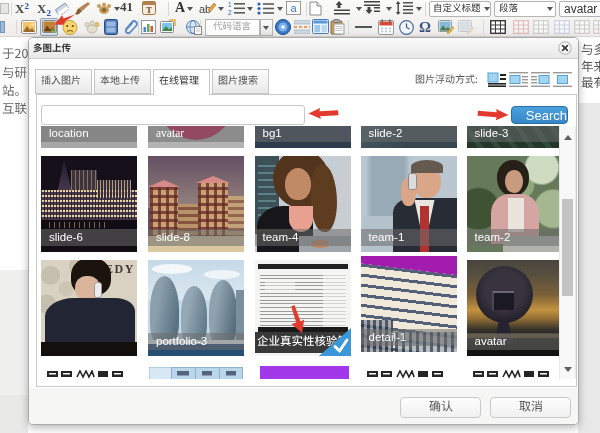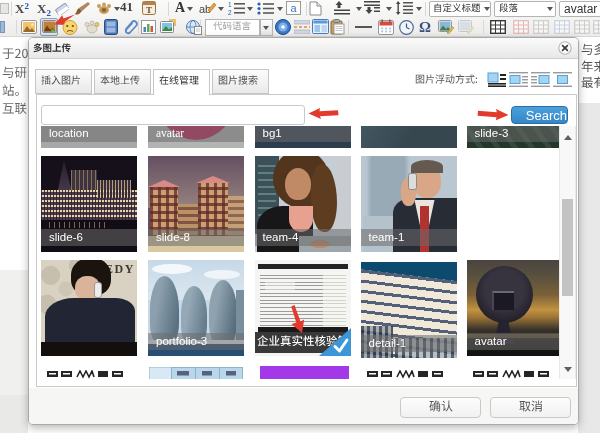--- a/index.html
+++ b/index.html
@@ -391,20 +391,21 @@
     </div>
     <div class="cell" style="left:111px;top:-74px;background:#b3b3b3">
       <div class="ab" style="left:10px;top:12px;width:76px;height:76px;border-radius:50%;background:#c2235a"></div>
       <div class="lbl" style="bottom:6px;font-family:Liberation Serif, serif;">avatar</div>
     </div>
     <div class="cell" style="left:217.5px;top:-74px;background:#2e3d4d">
       <div class="lbl" style="bottom:6px;">bg1</div>
     </div>
     <div class="cell" style="left:323.5px;top:-74px;background:#37474f">
       <div class="ab" style="left:0;top:0;width:50px;height:96px;background:linear-gradient(120deg,#4a646e,#36454e)"></div>
+      <div class="lbl" style="bottom:6px;">slide-2</div>
     </div>
     <div class="cell" style="left:429.5px;top:-74px;background:#26382e">
       <div class="ab" style="left:0;top:0;width:96px;height:96px;background:repeating-linear-gradient(55deg,#25362d 0 9px,#314a3a 9px 14px)"></div>
       <div class="lbl" style="bottom:6px;">slide-3</div>
     </div>
     <div class="cell" style="left:4px;top:30px;background:#16101a">
       <div class="ab" style="left:14px;top:4px;width:20px;height:44px;background:linear-gradient(#241c2c,#544457);clip-path:polygon(45% 0,100% 100%,0 100%)"></div>
       <div class="ab" style="left:30px;top:14px;width:26px;height:34px;background:repeating-linear-gradient(90deg,rgba(240,214,160,.5) 0 1px,rgba(62,50,62,1) 1px 4px)"></div>
       <div class="ab" style="left:0px;top:34px;width:96px;height:32px;background:repeating-linear-gradient(90deg,rgba(40,30,42,.85) 0 1px,transparent 1px 3px),repeating-linear-gradient(0deg,#e8d2a8 0 2px,#4a3a4c 2px 5px)"></div>
       <div class="ab" style="left:56px;top:24px;width:34px;height:18px;background:repeating-linear-gradient(90deg,rgba(240,214,160,.7) 0 1px,rgba(55,44,58,1) 1px 3px)"></div>
@@ -440,20 +441,29 @@
       <div class="ab" style="left:10px;top:0px;width:34px;height:68px;background:#97aab6;box-shadow:0 0 4px 2px #97aab6"></div>
       <div class="ab" style="left:2px;top:60px;width:50px;height:36px;background:#b4c2cb"></div>
       <div class="ab" style="left:52px;top:8px;width:28px;height:34px;border-radius:50% 50% 45% 45%;background:#d9a788"></div>
       <div class="ab" style="left:50px;top:4px;width:32px;height:13px;border-radius:50% 50% 0 0;background:#655a50"></div>
       <div class="ab" style="left:32px;top:42px;width:64px;height:54px;background:#272c35;border-radius:28% 0 0 0"></div>
       <div class="ab" style="left:54px;top:44px;width:20px;height:26px;background:#e9e5df;clip-path:polygon(0 0,100% 0,72% 100%,28% 100%)"></div>
       <div class="ab" style="left:59px;top:50px;width:9px;height:46px;background:#b23230"></div>
       <div class="ab" style="left:40px;top:22px;width:15px;height:28px;border-radius:42%;background:#d9a788"></div>
       <div class="ab" style="left:47px;top:17px;width:9px;height:17px;border-radius:2.5px;background:#dcdcdc;border:1px solid #8a8a8a"></div>
       <div class="lbl" style="bottom:6px;">team-1</div>
+    </div>
+    <div class="cell" style="left:429.5px;top:30px;background:#66795a">
+      <div class="ab" style="left:0;top:0;width:96px;height:96px;background:radial-gradient(circle at 78% 12%,#cfdcc2 0 14%,transparent 16%),radial-gradient(circle at 55% 30%,#91a77c 0 16%,transparent 18%),radial-gradient(circle at 12% 55%,#3f5334 0 20%,transparent 22%),radial-gradient(circle at 90% 55%,#a4b790 0 18%,transparent 20%),#66795a"></div>
+      <div class="ab" style="left:30px;top:4px;width:32px;height:36px;border-radius:48%;background:#262019"></div>
+      <div class="ab" style="left:38px;top:14px;width:18px;height:23px;border-radius:48%;background:#c89a7e"></div>
+      <div class="ab" style="left:24px;top:38px;width:48px;height:50px;border-radius:38% 38% 0 0;background:#d5a5a2"></div>
+      <div class="ab" style="left:41px;top:42px;width:16px;height:34px;background:#ebe4dc"></div>
+      <div class="ab" style="left:36px;top:80px;width:60px;height:16px;background:#aeb3ac"></div>
+      <div class="lbl" style="bottom:6px;">team-2</div>
     </div>
     <div class="cell" style="left:4px;top:134px;background:#d9d2c2">
       <div class="ab" style="left:0;top:0;width:96px;height:96px;background:radial-gradient(circle at 10% 16%,#c6bfae 0 9px,transparent 10px),radial-gradient(circle at 38% 6%,#c6bfae 0 8px,transparent 9px),radial-gradient(circle at 6% 46%,#c6bfae 0 9px,transparent 10px),radial-gradient(circle at 26% 30%,#cdc6b5 0 7px,transparent 8px),#d9d2c2"></div>
       <div class="ab" style="left:64px;top:2px;width:32px;height:15px;color:#3f3a32;font-weight:bold;font-size:12px;letter-spacing:1.5px;font-family:'Liberation Serif',serif">EDY</div>
       <div class="ab" style="left:30px;top:-2px;width:40px;height:38px;border-radius:45% 45% 42% 42%;background:#1a130e"></div>
       <div class="ab" style="left:34px;top:16px;width:25px;height:25px;border-radius:46%;background:#d9b49a"></div>
       <div class="ab" style="left:53px;top:22px;width:8px;height:16px;border-radius:3px;background:#ececec;border:1px solid #999"></div>
       <div class="ab" style="left:4px;top:38px;width:90px;height:58px;border-radius:32% 22% 0 0;background:#222634"></div>
       <div class="ab" style="left:0;top:82px;width:96px;height:14px;background:#120f0c"></div>
     </div>
@@ -480,21 +490,21 @@
           <path fill="#fff" d="M5.8 6.2H9.6V7.1H5.8ZM0.9 9.8H10.7V10.8H0.9ZM5.3 3.6H6.4V10.3H5.3ZM2.3 5.6H3.3V10.3H2.3ZM5.7 0.3 6.6 0.8Q6 1.7 5.1 2.6Q4.2 3.4 3.2 4.1Q2.2 4.8 1.1 5.3Q0.9 5.1 0.7 4.8Q0.5 4.6 0.3 4.4Q1.4 4 2.4 3.3Q3.4 2.7 4.2 1.9Q5.1 1.2 5.7 0.3ZM6.2 1Q7 1.9 7.8 2.5Q8.6 3.1 9.5 3.6Q10.3 4 11.2 4.4Q11.1 4.5 10.9 4.8Q10.6 5.1 10.5 5.3Q9.6 4.9 8.8 4.4Q7.9 3.8 7 3.1Q6.2 2.4 5.3 1.4Z M12.1 9.4H22.4V10.5H12.1ZM15.3 0.6H16.4V9.9H15.3ZM18.1 0.6H19.3V9.9H18.1ZM21.2 3 22.2 3.5Q21.9 4.1 21.6 4.9Q21.3 5.6 20.9 6.3Q20.6 7 20.3 7.5L19.4 7.1Q19.7 6.5 20 5.8Q20.4 5.2 20.7 4.4Q21 3.6 21.2 3ZM12.4 3.3 13.4 3Q13.7 3.6 13.9 4.4Q14.2 5.1 14.5 5.8Q14.8 6.5 14.9 7.1L13.8 7.5Q13.7 6.9 13.5 6.2Q13.2 5.5 12.9 4.7Q12.6 3.9 12.4 3.3Z M29.7 9.7 30.4 9Q31 9.2 31.7 9.4Q32.4 9.6 32.9 9.9Q33.5 10.1 33.9 10.3L33.1 11.1Q32.7 10.9 32.1 10.6Q31.6 10.4 31 10.1Q30.3 9.9 29.7 9.7ZM23.6 8H33.9V8.9H23.6ZM24 1.3H33.6V2.2H24ZM26.9 9 27.8 9.6Q27.4 9.9 26.8 10.2Q26.2 10.5 25.6 10.7Q24.9 10.9 24.3 11.1Q24.2 10.9 24 10.7Q23.8 10.5 23.6 10.3Q24.2 10.2 24.8 10Q25.4 9.8 26 9.5Q26.6 9.3 26.9 9ZM25.8 4.2H31.6V4.9H25.8ZM25.8 5.4H31.6V6.1H25.8ZM25.8 6.7H31.6V7.3H25.8ZM25.2 2.9H32.3V8.4H31.2V3.6H26.3V8.4H25.2ZM28.3 0.4 29.5 0.5Q29.4 1 29.3 1.5Q29.2 2 29.1 2.5Q29 2.9 29 3.2L27.9 3.1Q28 2.7 28.1 2.3Q28.2 1.8 28.2 1.3Q28.3 0.8 28.3 0.4Z M40.6 9.1 41.2 8.3Q41.9 8.5 42.7 8.9Q43.4 9.2 44.1 9.5Q44.8 9.8 45.2 10.2L44.6 11Q44.1 10.7 43.5 10.3Q42.9 10 42.1 9.7Q41.4 9.3 40.6 9.1ZM39.3 0.6 40.4 0.3Q40.7 0.7 40.9 1.1Q41.1 1.5 41.2 1.9L40.1 2.2Q40 1.9 39.8 1.5Q39.6 1 39.3 0.6ZM35.5 1.6H45.1V4.1H43.9V2.6H36.5V4.1H35.5ZM40.2 3.2H41.3Q41.3 4.4 41.2 5.5Q41.1 6.6 40.8 7.4Q40.5 8.3 39.9 9Q39.4 9.7 38.4 10.2Q37.5 10.7 36 11.1Q35.9 10.8 35.8 10.6Q35.6 10.3 35.4 10.1Q36.8 9.8 37.6 9.4Q38.5 9 39 8.4Q39.5 7.8 39.8 7Q40 6.2 40.1 5.3Q40.1 4.3 40.2 3.2ZM35.3 7.1H45.3V8H35.3ZM37.2 3.8 37.9 3.1Q38.2 3.2 38.5 3.4Q38.8 3.7 39.1 3.9Q39.4 4.1 39.6 4.3L38.9 5.1Q38.7 4.9 38.5 4.7Q38.2 4.4 37.9 4.2Q37.5 4 37.2 3.8ZM36.1 5.5 36.7 4.8Q37 5 37.4 5.2Q37.7 5.4 38 5.6Q38.3 5.8 38.5 6L37.8 6.8Q37.6 6.6 37.3 6.4Q37.1 6.2 36.7 5.9Q36.4 5.7 36.1 5.5Z M47.9 0.4H49V11.1H47.9ZM46.8 2.6 47.6 2.7Q47.6 3.2 47.5 3.8Q47.5 4.3 47.4 4.9Q47.2 5.5 47.1 5.9L46.3 5.6Q46.4 5.2 46.5 4.7Q46.6 4.2 46.7 3.6Q46.8 3.1 46.8 2.6ZM48.9 2.6 49.6 2.3Q49.9 2.7 50.1 3.3Q50.3 3.8 50.4 4.2L49.6 4.6Q49.6 4.3 49.5 4Q49.3 3.6 49.2 3.3Q49 2.9 48.9 2.6ZM51.2 0.9 52.2 1.1Q52.1 2 51.9 2.8Q51.7 3.6 51.4 4.3Q51.2 5 50.8 5.5Q50.7 5.5 50.5 5.4Q50.4 5.3 50.2 5.2Q50 5.1 49.9 5Q50.2 4.6 50.4 3.9Q50.7 3.2 50.9 2.5Q51 1.7 51.2 0.9ZM51.3 2.8H56.7V3.8H51ZM53.1 0.5H54.2V10.2H53.1ZM50.7 6H56.4V7H50.7ZM49.9 9.7H57V10.7H49.9Z M65.4 8.8 66.2 8.2Q66.6 8.5 67.1 8.8Q67.6 9.2 68 9.6Q68.4 10 68.7 10.3L67.8 11Q67.6 10.7 67.2 10.3Q66.8 9.9 66.3 9.5Q65.8 9.1 65.4 8.8ZM66.5 3.7 67.5 4.1Q67 5 66.3 5.8Q65.5 6.6 64.6 7.3Q63.7 8 62.6 8.5Q62.5 8.4 62.4 8.3Q62.3 8.1 62.2 7.9Q62.1 7.8 62 7.7Q63 7.3 63.9 6.6Q64.7 6 65.4 5.3Q66.1 4.5 66.5 3.7ZM67.3 5.9 68.4 6.2Q67.8 7.3 66.8 8.3Q65.9 9.2 64.7 9.9Q63.5 10.6 62.1 11.1Q62 11 61.9 10.8Q61.8 10.6 61.6 10.5Q61.5 10.3 61.4 10.2Q62.8 9.8 63.9 9.1Q65.1 8.5 65.9 7.6Q66.8 6.8 67.3 5.9ZM62.1 1.9H68.6V2.9H62.1ZM62.5 6Q62.5 5.9 62.4 5.7Q62.4 5.5 62.3 5.3Q62.2 5.1 62.2 5Q62.4 4.9 62.6 4.9Q62.9 4.8 63 4.6Q63.1 4.5 63.3 4.2Q63.5 4 63.7 3.6Q63.9 3.3 64.1 2.9Q64.3 2.6 64.4 2.4H65.6Q65.4 2.7 65.2 3.1Q64.9 3.5 64.7 3.9Q64.4 4.3 64.2 4.7Q63.9 5.1 63.7 5.3Q63.7 5.3 63.6 5.4Q63.5 5.4 63.3 5.5Q63.1 5.6 62.9 5.6Q62.7 5.7 62.6 5.8Q62.5 5.9 62.5 6ZM62.5 6 62.5 5.2 63 4.9 66.3 4.7Q66.3 4.9 66.2 5.2Q66.1 5.5 66 5.6Q65 5.7 64.3 5.7Q63.7 5.8 63.3 5.8Q62.9 5.9 62.8 5.9Q62.6 6 62.5 6ZM64.5 0.7 65.5 0.3Q65.7 0.7 65.9 1.1Q66.1 1.6 66.1 1.9L65 2.3Q65 1.9 64.8 1.5Q64.7 1 64.5 0.7ZM58.1 2.6H61.8V3.6H58.1ZM59.6 0.4H60.6V11.1H59.6ZM59.6 3.3 60.2 3.5Q60.1 4.2 59.9 5Q59.7 5.7 59.5 6.5Q59.2 7.2 58.9 7.8Q58.7 8.4 58.4 8.9Q58.3 8.7 58.2 8.5Q58.1 8.3 58 8.1Q57.9 7.9 57.8 7.8Q58.1 7.4 58.4 6.9Q58.6 6.4 58.9 5.7Q59.1 5.1 59.3 4.5Q59.5 3.9 59.6 3.3ZM60.6 4Q60.7 4.1 60.9 4.4Q61.1 4.7 61.3 5Q61.5 5.4 61.7 5.7Q61.9 6 62 6.1L61.3 6.8Q61.2 6.6 61.1 6.3Q60.9 5.9 60.7 5.6Q60.5 5.2 60.4 4.9Q60.2 4.6 60.1 4.4Z M72.9 5.8H73.8Q73.8 5.8 73.8 5.9Q73.8 6.1 73.8 6.2Q73.7 7.6 73.6 8.5Q73.5 9.4 73.4 9.9Q73.3 10.4 73.1 10.6Q73 10.8 72.8 10.9Q72.6 10.9 72.3 11Q72.1 11 71.7 11Q71.3 11 70.9 10.9Q70.9 10.8 70.8 10.5Q70.8 10.2 70.6 10.1Q71 10.1 71.4 10.1Q71.7 10.1 71.9 10.1Q72 10.1 72.1 10.1Q72.2 10.1 72.3 10Q72.4 9.8 72.5 9.4Q72.6 9 72.7 8.1Q72.8 7.3 72.9 5.9ZM69.3 8.3Q69.9 8.2 70.7 8Q71.5 7.8 72.3 7.6L72.4 8.4Q71.7 8.6 70.9 8.8Q70.2 9 69.5 9.2ZM69.6 0.9H72.7V1.8H69.6ZM72.4 0.9H73.3Q73.3 1.5 73.2 2.2Q73.2 2.9 73.1 3.6Q73.1 4.3 73 4.9Q72.9 5.5 72.9 6L72 6Q72 5.5 72.1 4.9Q72.2 4.3 72.2 3.6Q72.3 2.9 72.3 2.2Q72.4 1.5 72.4 0.9ZM70.1 2.6 71 2.7Q71 3.3 71 4.1Q70.9 4.8 70.8 5.5Q70.8 6.1 70.7 6.6H69.8Q69.9 6.1 69.9 5.4Q70 4.7 70 4Q70.1 3.3 70.1 2.6ZM70.1 5.8H73V6.6H70.1ZM77 0.7Q77.3 1.3 77.9 1.9Q78.4 2.5 79 3Q79.7 3.5 80.2 3.9Q80.2 4 80.1 4.2Q80 4.4 79.9 4.6Q79.8 4.8 79.7 4.9Q79.1 4.5 78.4 3.9Q77.8 3.3 77.2 2.6Q76.6 1.9 76.2 1.3ZM76.6 0.3 77.5 0.6Q77.1 1.5 76.5 2.3Q76 3.1 75.3 3.8Q74.6 4.5 73.9 5Q73.8 4.9 73.7 4.7Q73.6 4.5 73.5 4.4Q73.3 4.2 73.2 4.1Q73.9 3.7 74.6 3.1Q75.2 2.5 75.7 1.8Q76.2 1.1 76.6 0.3ZM75.1 4H78.6V4.9H75.1ZM74.3 6 75.2 5.8Q75.3 6.2 75.5 6.7Q75.6 7.2 75.7 7.7Q75.9 8.2 75.9 8.5L75 8.8Q75 8.4 74.9 7.9Q74.8 7.5 74.6 7Q74.5 6.5 74.3 6ZM76.4 5.7 77.2 5.6Q77.3 6 77.4 6.5Q77.5 7 77.6 7.5Q77.7 7.9 77.7 8.3L76.8 8.5Q76.8 8.1 76.7 7.6Q76.6 7.1 76.5 6.6Q76.5 6.2 76.4 5.7ZM78.9 5.7 79.9 5.9Q79.6 6.6 79.3 7.4Q79 8.1 78.7 8.8Q78.4 9.5 78.1 10L77.3 9.8Q77.5 9.4 77.8 8.9Q78 8.4 78.2 7.8Q78.4 7.3 78.6 6.7Q78.8 6.2 78.9 5.7ZM74 9.6H79.9V10.5H74Z M85.7 3.1H86.8V6.1H85.7ZM82.2 3.8H90.4V4.7H82.2ZM81 5.6H91.5V6.5H81ZM81.4 7.4H91.2V8.3H81.4ZM88 6.3H89.1V9.9Q89.1 10.3 89 10.6Q88.9 10.8 88.5 10.9Q88.2 11 87.7 11.1Q87.2 11.1 86.6 11.1Q86.5 10.8 86.4 10.6Q86.3 10.3 86.2 10.1Q86.5 10.1 86.8 10.1Q87.1 10.1 87.4 10.1Q87.6 10.1 87.7 10.1Q87.9 10.1 87.9 10Q88 10 88 9.9ZM82.4 1.3H86.1V2.2H82.4ZM86.9 1.3H91.4V2.2H86.9ZM82.6 0.3 83.6 0.6Q83.3 1.5 82.8 2.3Q82.3 3.1 81.7 3.6Q81.6 3.5 81.4 3.4Q81.3 3.3 81.1 3.2Q80.9 3.1 80.8 3Q81.4 2.5 81.8 1.8Q82.3 1.1 82.6 0.3ZM87.2 0.3 88.2 0.6Q87.9 1.4 87.4 2.2Q87 2.9 86.4 3.4Q86.3 3.3 86.1 3.2Q86 3.1 85.8 3Q85.6 2.9 85.5 2.8Q86 2.4 86.5 1.7Q86.9 1.1 87.2 0.3ZM83 2 83.9 1.7Q84.1 2 84.3 2.4Q84.5 2.8 84.6 3.1L83.6 3.5Q83.6 3.2 83.4 2.8Q83.2 2.4 83 2ZM87.9 2 88.8 1.7Q89 2 89.3 2.4Q89.6 2.8 89.7 3.1L88.8 3.5Q88.7 3.2 88.4 2.8Q88.2 2.4 87.9 2ZM83 8.8 83.8 8.2Q84.2 8.4 84.5 8.7Q84.9 9 85.2 9.3Q85.5 9.6 85.7 9.9L84.9 10.5Q84.7 10.3 84.4 10Q84.1 9.6 83.7 9.3Q83.4 9 83 8.8Z"></path>
         </svg></div>
       <svg class="ab" style="left:64px;top:68px" width="32" height="28">
         <path d="M32 0 L32 28 L0 28 Z" fill="#3b97d8"></path>
         <path d="M16 18.5 L20.5 23 L28 12" stroke="#fff" stroke-width="2.9" fill="none" stroke-linecap="round" stroke-linejoin="round"></path>
       </svg>
       <svg class="ab" style="left:36px;top:45px" width="21" height="28">
         <path d="M3.5 0 L9.5 16.5 L13.2 14.6 L11 28 L0.5 19 L5.3 17.6 L0.2 1.4 Z" fill="#e23b2e"></path>
       </svg>
     </div>
-    <div class="cell" style="left:323.5px;top:136px;background:#0c4a6e">
+    <div class="cell" style="left:323.5px;top:130px;background:#a21caf">
       <div class="ab" style="left:-12px;top:6px;width:130px;height:120px;background:repeating-linear-gradient(0deg,#f0e9da 0 7px,#536078 7px 10px);transform:rotate(7deg);transform-origin:0 0"></div>
       <div class="ab" style="left:0;top:64px;width:32px;height:32px;background:repeating-linear-gradient(90deg,#2a3442 0 3px,#939ca7 3px 6px);opacity:.8"></div>
       <div class="ab" style="left:34px;top:76px;width:62px;height:20px;background:repeating-linear-gradient(90deg,#323e4e 0 3px,#a9b2ba 3px 7px);opacity:.8"></div>
       <div class="lbl" style="bottom:6px;">detail-1</div>
     </div>
     <div class="cell" style="left:429.5px;top:134px;background:#55504b">
       <div class="ab" style="left:0;top:0;width:96px;height:96px;background:linear-gradient(#4a443f 0%,#58503f 16%,#7a6038 36%,#c2923f 52%,#9a7336 60%,#3a352c 72%,#1a1a13 84%,#121310 100%)"></div>
       <div class="ab" style="left:9px;top:6px;width:57px;height:57px;border-radius:50%;background:radial-gradient(circle at 50% 42%,#37333f 0 45%,#232029 75%)"></div>
       <div class="ab" style="left:25px;top:31px;width:22px;height:19px;background:#1b1924;border-top:2px solid #6a6876;border-left:2px solid #4a4656"></div>
       <div class="ab" style="left:27px;top:60px;width:20px;height:24px;background:#262331;clip-path:polygon(28% 0,72% 0,100% 100%,0 100%)"></div>

